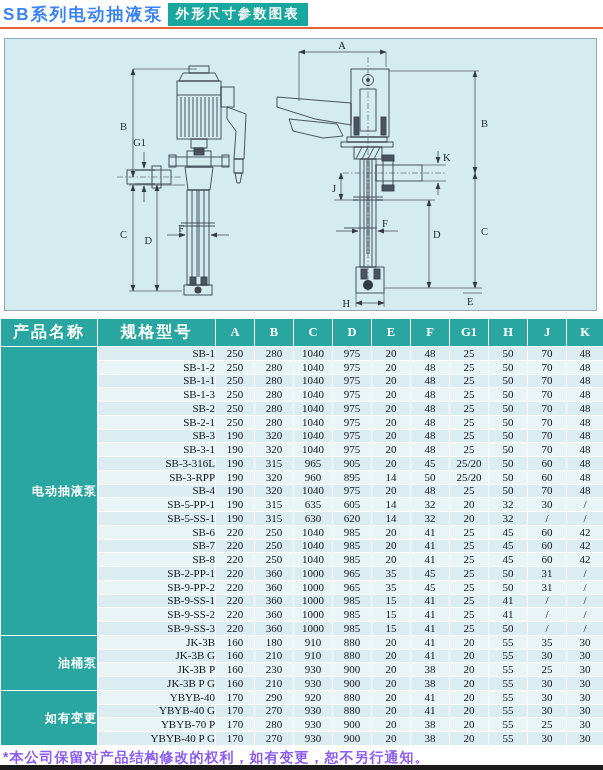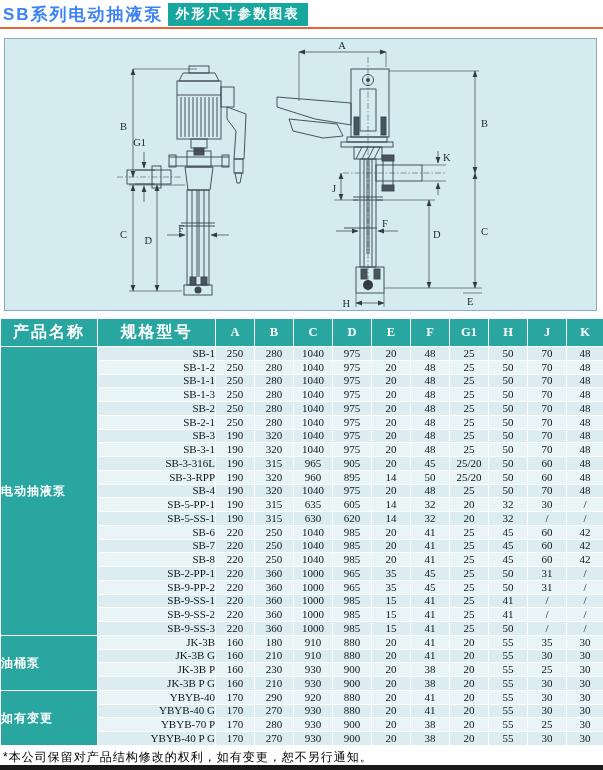--- a/index.html
+++ b/index.html
@@ -29,25 +29,25 @@
         border-collapse:collapse;table-layout:fixed}
   th{background:#2aa6a0;color:#ffffff;border:1px solid #fdfdfd;padding:0;height:27px;
      font-family:"Liberation Serif",serif;font-weight:bold;font-size:12.5px}
   th.cjk{font-family:Liberation Sans, sans-serif;font-size:16px;letter-spacing:2px}
   td{border:1px solid #ffffff;padding:0;height:12px;color:#10151a;
      font-family:"Liberation Serif",serif;font-size:11px;line-height:1}
   td.model-cell,td.num-cell{background:#dbedf0}
   tr.alt td.model-cell,tr.alt td.num-cell{background:#e8f4f5}
   td.model-cell{text-align:right;padding-left:13px}
   td.num-cell{text-align:center}
-  td.group-cell{background:#2aa6a0;color:#ffffff;text-align:left;font-weight:bold;
+  td.group-cell{background:#2aa6a0;color:#ffffff;text-align:right;font-weight:bold;
                 font-size:12px;letter-spacing:1px;
                 font-family:"Liberation Sans","DejaVu Sans",sans-serif}
   
-  .footnote{position:absolute;top:749px;left:3px;font-size:12px;font-weight:normal;color:#000000;
+  .footnote{position:absolute;top:749px;left:3px;font-size:14px;font-weight:bold;color:#8b5cf6;
             letter-spacing:1px;font-family:"Liberation Sans","DejaVu Sans",sans-serif}
   .bottom-bar{position:absolute;top:765px;left:0;width:603px;height:5px;background:#1a1a1a}
 </style>
 </head>
 <body>
 
 <div>
 
   <div class="title-bar">
     <span class="main-title">SB系列电动抽液泵</span><span class="badge">外形尺寸参数图表</span>

